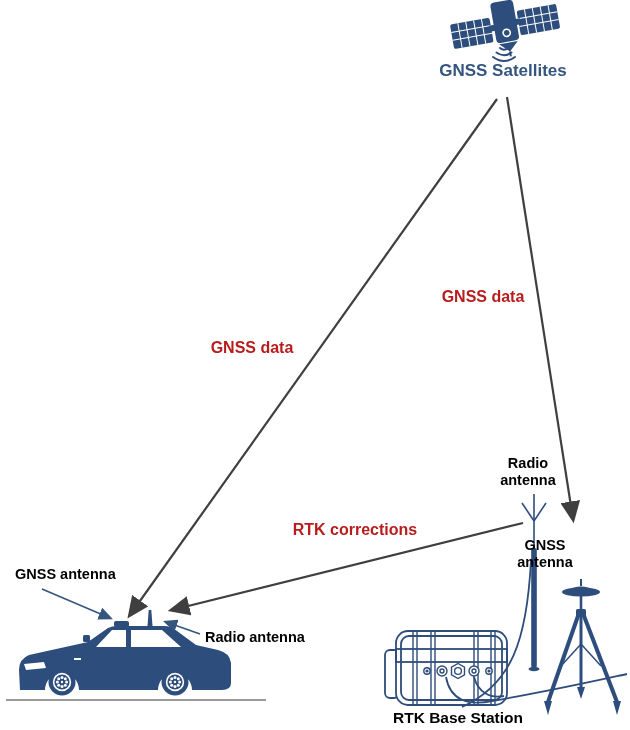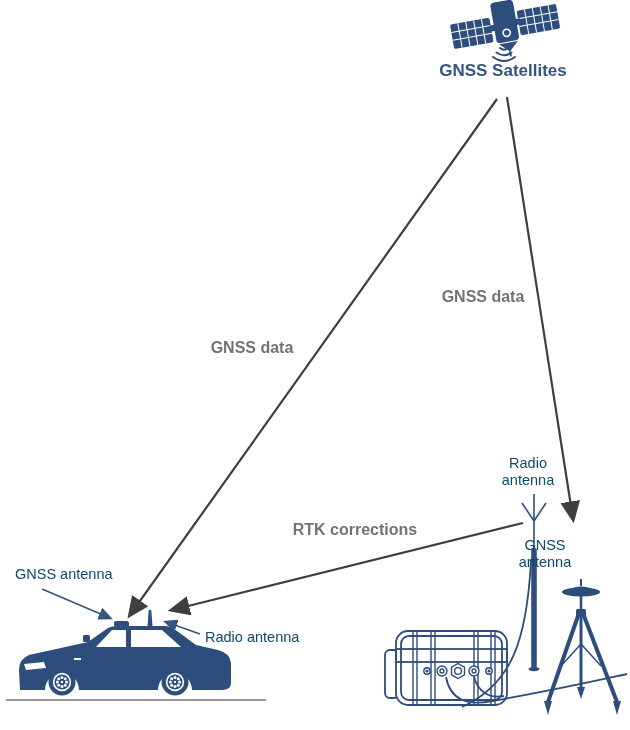--- a/index.html
+++ b/index.html
@@ -3,23 +3,23 @@
 <meta charset="utf-8">
 <style>
   html,body{margin:0;padding:0;background:#ffffff;}
   .canvas{
     position:relative;width:630px;height:730px;background:#ffffff;
     font-family:"Liberation Sans",sans-serif;overflow:hidden;
   }
   svg{position:absolute;left:0;top:0;}
   .lbl{position:absolute;white-space:nowrap;line-height:1.2;}
   .lbl.center{transform:translateX(-50%);text-align:center;}
-  .blue{color:#0c4a6e;font-weight:400;font-size:14.5px;}
+  .blue{color:#000000;font-weight:700;font-size:14.5px;}
   .blue.two-line{white-space:pre-line;}
-  .gray{color:#737373;font-weight:600;font-size:16px;}
+  .gray{color:#b91c1c;font-weight:600;font-size:16px;}
   .sat-title{color:#33557e;font-weight:700;font-size:17px;}
 </style>
 </head>
 <body>
 
 <div class="canvas">
 
   <svg width="630" height="730" viewBox="0 0 630 730">
     <defs>
       <marker id="darkArrow" markerWidth="10" markerHeight="9" refX="8" refY="4.5" orient="auto">
@@ -199,14 +199,15 @@
   <div class="lbl blue" style="left:15px;top:566px;">GNSS antenna</div>
 
   <div class="lbl blue" style="left:205px;top:629px;">Radio antenna</div>
 
   <div class="lbl center blue two-line" style="left:528px;top:455px;">Radio
 antenna</div>
 
   <div class="lbl center blue two-line" style="left:545px;top:537px;">GNSS
 antenna</div>
 
+  <div class="lbl center blue" style="left:458px;top:709px;font-size:15.5px;">RTK Base Station</div>
 
 </div>
 
 </body></html>

